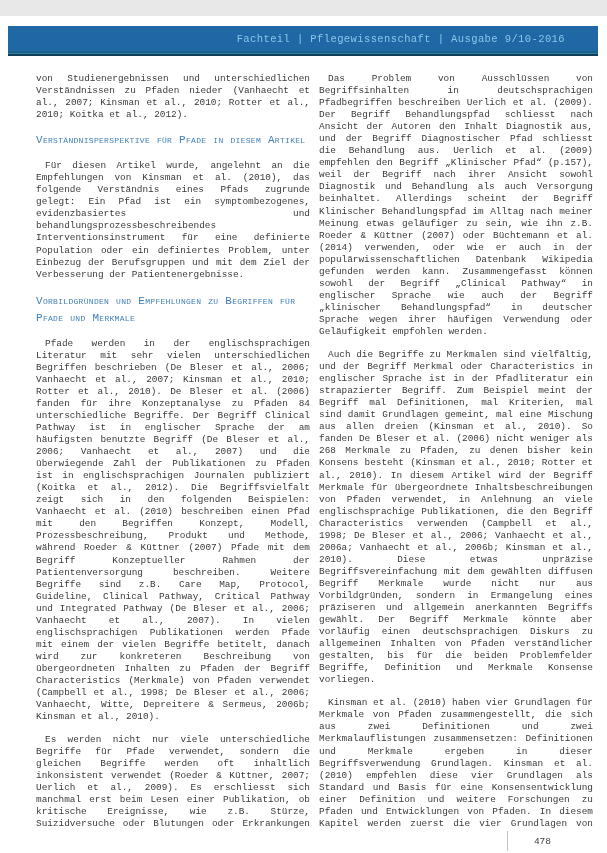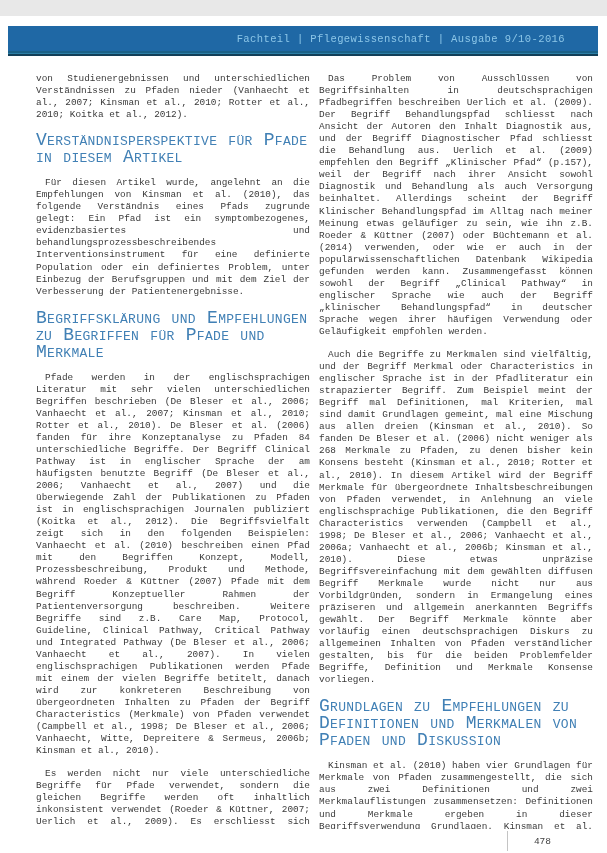--- a/index.html
+++ b/index.html
@@ -34,21 +34,21 @@
   .col{flex:1 1 0;min-width:0;}
   .body-p{
     margin:0 0 11px 0;
     font-size:9.4px;line-height:12.05px;
     color:#3a3a3a;
     text-align:justify;
   }
   .body-p.indent{text-indent:9px;}
   .heading{
     margin:12px 0 11px 0;
-    font-size:18px;line-height:17px;
+    font-size:11px;line-height:17px;
     font-weight:normal;
     font-variant:small-caps;
     letter-spacing:0.3px;
     color:#4180b5;
   }
   .heading.first{margin-top:9px;}
   
   .footer-line{
     position:absolute;left:0;right:0;top:821px;
     text-align:center;
@@ -74,29 +74,28 @@
     <span class="topbar-text">Fachteil | Pflegewissenschaft |  Ausgabe 9/10-2016</span>
   </div>
   <div class="topbar-stripes"></div>
 
   <div class="content">
 
     <div class="col">
       <p class="body-p">von Studienergebnissen und unterschiedlichen Verständnissen zu Pfaden nieder (Vanhaecht et al., 2007; Kinsman et al., 2010; Rotter et al., 2010; Koitka et al., 2012).</p>
       <h2 class="heading first">Verständnisperspektive für Pfade in diesem Artikel</h2>
       <p class="body-p indent">Für diesen Artikel wurde, angelehnt an die Empfehlungen von Kinsman et al. (2010), das folgende Verständnis eines Pfads zugrunde gelegt: Ein Pfad ist ein symptombezogenes, evidenzbasiertes und behandlungsprozessbeschreibendes Interventionsinstrument für eine definierte Population oder ein definiertes Problem, unter Einbezug der Berufsgruppen und mit dem Ziel der Verbesserung der Patientenergebnisse.</p>
-      <h2 class="heading">Begriffsklärung und Empfehlungen zu Begriffen für Pfade und Merkmale</h2>
+      <h2 class="heading">Vorbildgründen und Empfehlungen zu Begriffen für Pfade und Merkmale</h2>
       <p class="body-p indent">Pfade werden in der englischsprachigen Literatur mit sehr vielen unterschiedlichen Begriffen beschrieben (De Bleser et al., 2006; Vanhaecht et al., 2007; Kinsman et al., 2010; Rotter et al., 2010). De Bleser et al. (2006) fanden für ihre Konzeptanalyse zu Pfaden 84 unterschiedliche Begriffe. Der Begriff Clinical Pathway ist in englischer Sprache der am häufigsten benutzte Begriff (De Bleser et al., 2006; Vanhaecht et al., 2007) und die überwiegende Zahl der Publikationen zu Pfaden ist in englischsprachigen Journalen publiziert (Koitka et al., 2012). Die Begriffsvielfalt zeigt sich in den folgenden Beispielen: Vanhaecht et al. (2010) beschreiben einen Pfad mit den Begriffen Konzept, Modell, Prozessbeschreibung, Produkt und Methode, während Roeder &amp; Küttner (2007) Pfade mit dem Begriff Konzeptueller Rahmen der Patientenversorgung beschreiben. Weitere Begriffe sind z.B. Care Map, Protocol, Guideline, Clinical Pathway, Critical Pathway und Integrated Pathway (De Bleser et al., 2006; Vanhaecht et al., 2007). In vielen englischsprachigen Publikationen werden Pfade mit einem der vielen Begriffe betitelt, danach wird zur konkreteren Beschreibung von übergeordneten Inhalten zu Pfaden der Begriff Characteristics (Merkmale) von Pfaden verwendet (Campbell et al., 1998; De Bleser et al., 2006; Vanhaecht, Witte, Depreitere &amp; Sermeus, 2006b; Kinsman et al., 2010).</p>
       <p class="body-p indent">Es werden nicht nur viele unterschiedliche Begriffe für Pfade verwendet, sondern die gleichen Begriffe werden oft inhaltlich inkonsistent verwendet (Roeder &amp; Küttner, 2007; Uerlich et al., 2009). Es erschliesst sich manchmal erst beim Lesen einer Publikation, ob kritische Ereignisse, wie z.B. Stürze, Suizidversuche oder Blutungen oder Erkrankungen und definierte Erkrankungszustände ausserhalb von kritischen Ereignissen damit gemeint sind. So z.B. in der Publikation von Dykes &amp; Wheeler (2002) mit dem Titel „Critical Pathways“ sowohl in englischer Sprache wie auch mit dem gleichnamigen Titel der deutschen Übersetzung, in der Erkrankungen und Erkrankungszustände ausserhalb von kritischen Ereignissen beschrieben werden.</p>
     </div>
 
     <div class="col">
       <p class="body-p indent">Das Problem von Ausschlüssen von Begriffsinhalten in deutschsprachigen Pfadbegriffen beschreiben Uerlich et al. (2009). Der Begriff Behandlungspfad schliesst nach Ansicht der Autoren den Inhalt Diagnostik aus, und der Begriff Diagnostischer Pfad schliesst die Behandlung aus. Uerlich et al. (2009) empfehlen den Begriff „Klinischer Pfad“ (p.157), weil der Begriff nach ihrer Ansicht sowohl Diagnostik und Behandlung als auch Versorgung beinhaltet. Allerdings scheint der Begriff Klinischer Behandlungspfad im Alltag nach meiner Meinung etwas geläufiger zu sein, wie ihn z.B. Roeder &amp; Küttner (2007) oder Büchtemann et al. (2014) verwenden, oder wie er auch in der populärwissenschaftlichen Datenbank Wikipedia gefunden werden kann. Zusammengefasst können sowohl der Begriff „Clinical Pathway“ in englischer Sprache wie auch der Begriff „klinischer Behandlungspfad“ in deutscher Sprache wegen ihrer häufigen Verwendung oder Geläufigkeit empfohlen werden.</p>
       <p class="body-p indent">Auch die Begriffe zu Merkmalen sind vielfältig, und der Begriff Merkmal oder Characteristics in englischer Sprache ist in der Pfadliteratur ein strapazierter Begriff. Zum Beispiel meint der Begriff mal Definitionen, mal Kriterien, mal sind damit Grundlagen gemeint, mal eine Mischung aus allen dreien (Kinsman et al., 2010). So fanden De Bleser et al. (2006) nicht weniger als 268 Merkmale zu Pfaden, zu denen bisher kein Konsens besteht (Kinsman et al., 2010; Rotter et al., 2010). In diesem Artikel wird der Begriff Merkmale für übergeordnete Inhaltsbeschreibungen von Pfaden verwendet, in Anlehnung an viele englischsprachige Publikationen, die den Begriff Characteristics verwenden (Campbell et al., 1998; De Bleser et al., 2006; Vanhaecht et al., 2006a; Vanhaecht et al., 2006b; Kinsman et al., 2010). Diese etwas unpräzise Begriffsvereinfachung mit dem gewählten diffusen Begriff Merkmale wurde nicht nur aus Vorbildgründen, sondern in Ermangelung eines präziseren und allgemein anerkannten Begriffs gewählt. Der Begriff Merkmale könnte aber vorläufig einen deutschsprachigen Diskurs zu allgemeinen Inhalten von Pfaden verständlicher gestalten, bis für die beiden Problemfelder Begriffe, Definition und Merkmale Konsense vorliegen.</p>
-      <h2 class="heading">Grundlagen zu Empfehlungen zu Definitionen und Merkmalen von Pfaden und Diskussion</h2>
       <p class="body-p indent">Kinsman et al. (2010) haben vier Grundlagen für Merkmale von Pfaden zusammengestellt, die sich aus zwei Definitionen und zwei Merkmalauflistungen zusammensetzen: Definitionen und Merkmale ergeben in dieser Begriffsverwendung Grundlagen. Kinsman et al. (2010) empfehlen diese vier Grundlagen als Standard und Basis für eine Konsensentwicklung einer Definition und weitere Forschungen zu Pfaden und Entwicklungen von Pfaden. In diesem Kapitel werden zuerst die vier Grundlagen von Kinsman et al. (2010) in einer Übersicht beschrieben, anschliessend werden drei Grundlagen von Kinsman et al. (2010) übersetzt dokumentiert: die Definition von De Bleser et al. (2006), die Definition von Campbell et al. (1998) und die Merkmale für Interventionen. Das ausserhalb von</p>
     </div>
 
   </div>
 
 
   <div class="page-num-wrap">
     <span class="footer-divider"></span>
     <span class="page-num">478</span>
   </div>

